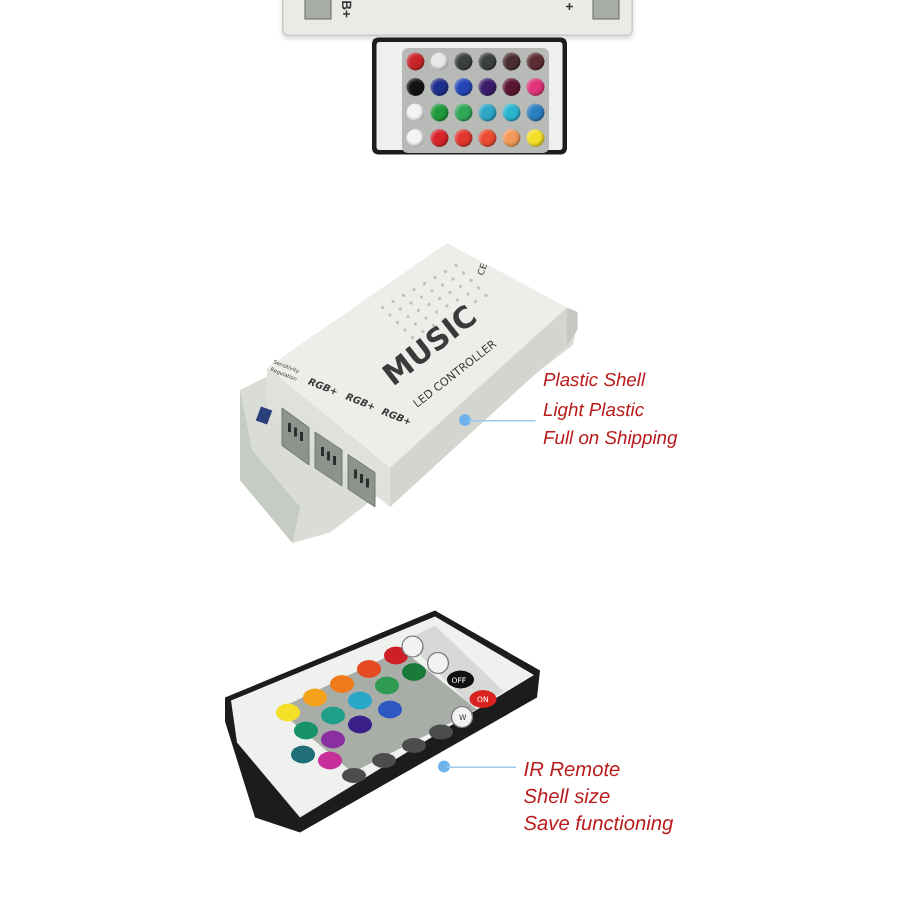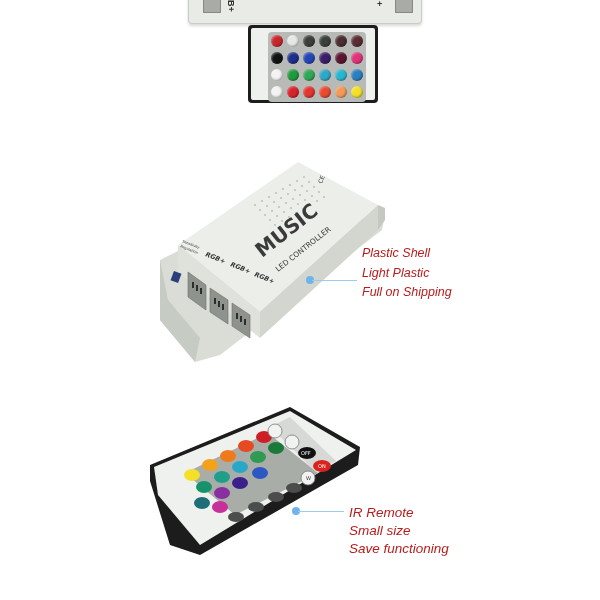--- a/index.html
+++ b/index.html
@@ -187,15 +187,15 @@
   <ellipse cx="182" cy="71" rx="9" ry="6" fill="#d8231f"></ellipse>
   <text x="178" y="73" font-family="DejaVu Sans" font-size="5" fill="#fff">ON</text>
   <circle cx="168" cy="83" r="7" fill="#f2f2f2" stroke="#777" stroke-width="0.8"></circle>
   <text x="166" y="85" font-family="DejaVu Sans" font-size="5" fill="#333">W</text>
 </svg>
 
 <div class="abs dot" style="left:292px;top:507px;"></div>
 <div class="abs line" style="left:298px;top:511px;width:46px;"></div>
 <div class="abs callout-text" style="left:349px;top:472px;font-size:13.5px;line-height:18px;margin-top:32px;">
   <div>IR Remote</div>
-  <div>Small size</div>
+  <div>Shell size</div>
   <div>Save functioning</div>
 </div>
 
 </body></html>

